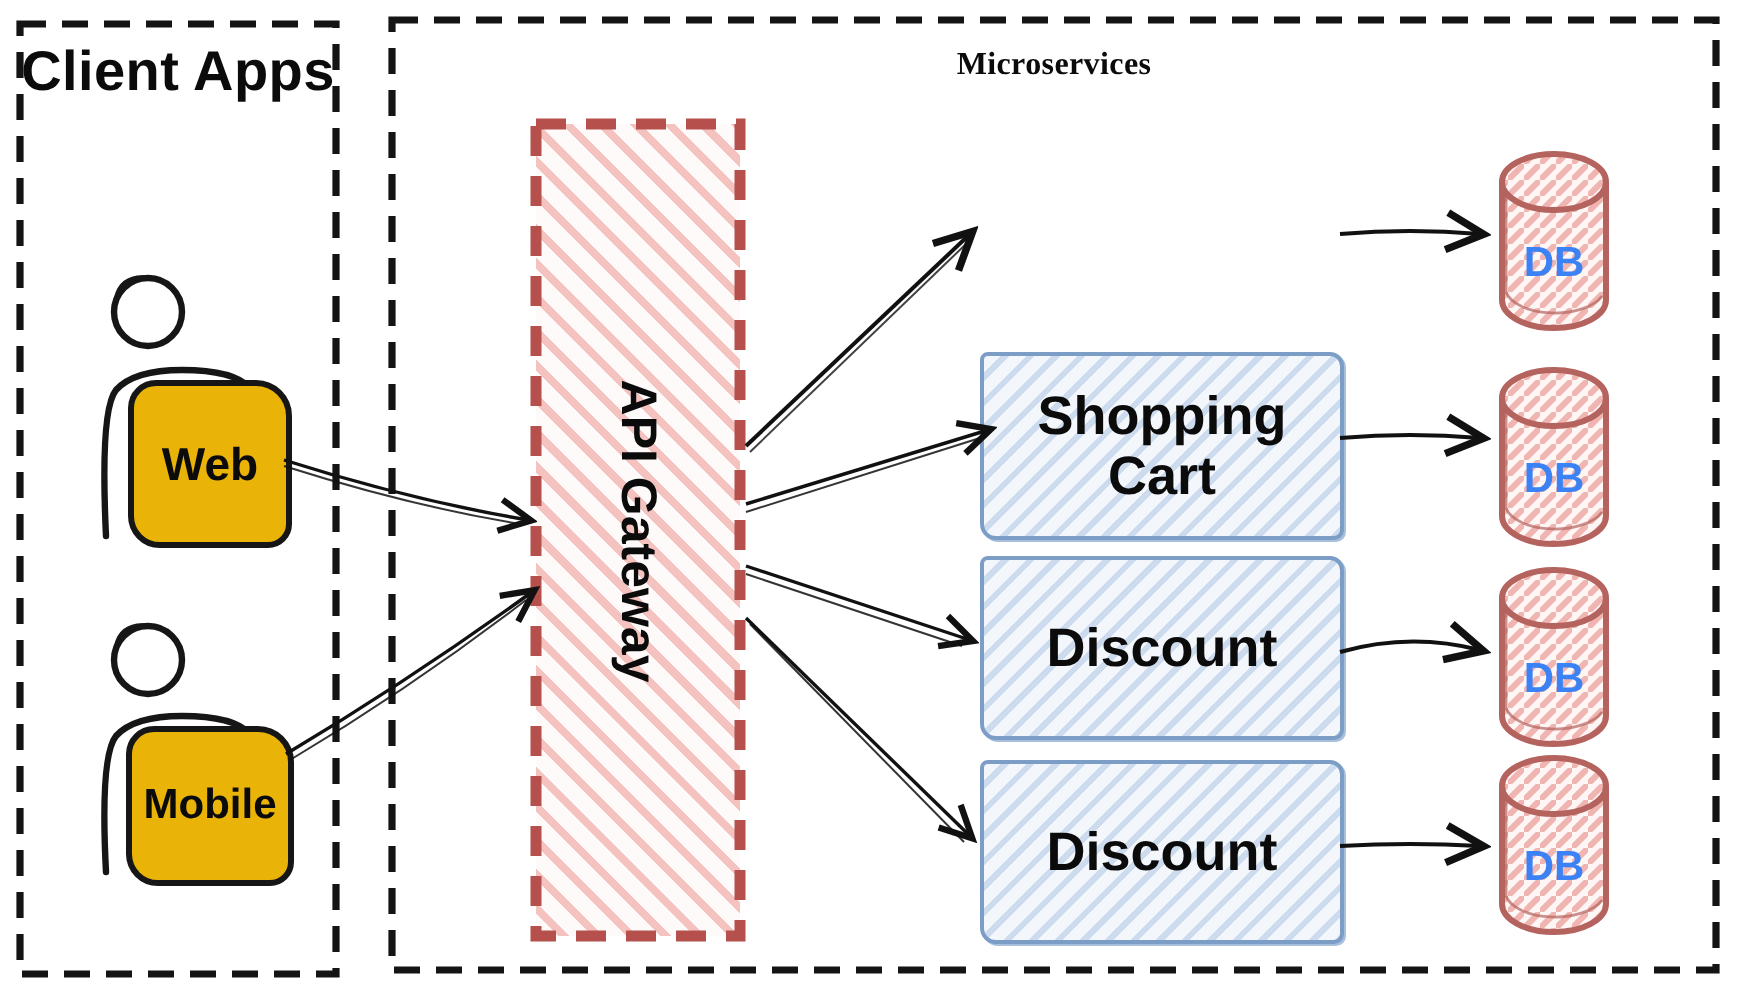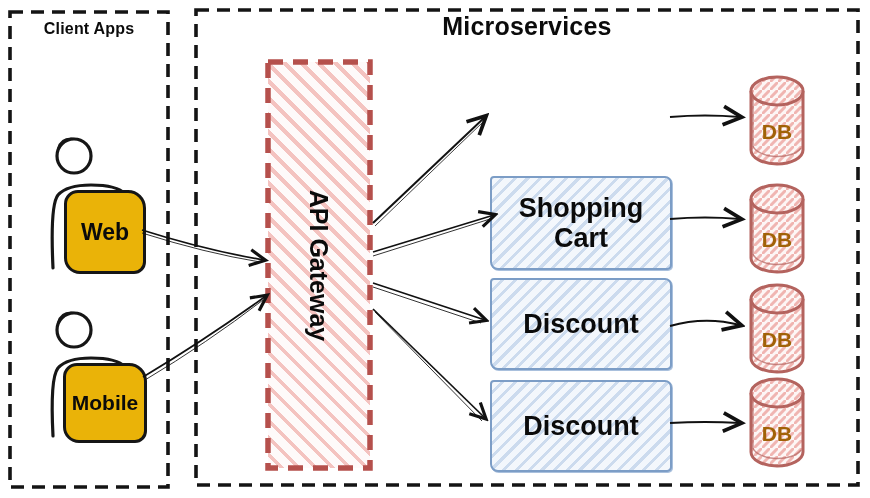--- a/index.html
+++ b/index.html
@@ -1,21 +1,21 @@
 <!DOCTYPE html>
 <html><head>
 <meta charset="utf-8">
 <style>
   html,body{margin:0;padding:0;background:#ffffff;}
   .canvas{
     position:relative;width:870px;height:498px;background:#ffffff;overflow:hidden;
     font-family:"Liberation Sans", sans-serif;color:#0b0b0b;
   }
   .panel-title{
-    position:absolute;text-align:center;font-weight:bold;font-size:16px;color:#0b0b0b;
+    position:absolute;text-align:center;font-weight:bold;font-size:28px;color:#0b0b0b;
     letter-spacing:0.2px;
   }
   
   .gateway{
     position:absolute;left:268px;top:62px;width:102px;height:406px;
     background:
       repeating-linear-gradient(45deg, rgba(0,0,0,0) 0px, rgba(0,0,0,0) 8px, #f4c3c0 8px, #f4c3c0 12px),
       #fefafa;
     display:flex;align-items:center;justify-content:center;
   }
@@ -40,21 +40,21 @@
     border-radius:14px 18px 12px 16px;
     display:flex;align-items:center;justify-content:center;
     font-weight:bold;color:#0b0b0b;
   }
   .person{position:absolute;}
   
   .db{position:absolute;width:62px;height:94px;}
   .db svg{position:absolute;left:0;top:0;}
   .db-label{
     position:absolute;left:0;top:46px;width:100%;text-align:center;
-    font-weight:bold;font-size:21px;color:#a16207;
+    font-weight:bold;font-size:21px;color:#3b82f6;
   }
   .overlay{position:absolute;left:0;top:0;pointer-events:none;}
   .defs-holder{position:absolute;width:0;height:0;}
 </style>
 </head>
 <body>
 
 <div class="canvas">
 
   <svg class="defs-holder" aria-hidden="true">
@@ -64,21 +64,21 @@
         <path d="M-2 10 L10 -2" stroke="#f0b5b1" stroke-width="3"></path>
       </pattern>
       <marker id="ah" viewBox="0 0 14 14" refX="11" refY="7" markerWidth="13" markerHeight="13" orient="auto">
         <path d="M2 2 L12 7 L2 12" fill="none" stroke="#111111" stroke-width="2"></path>
       </marker>
     </defs>
   </svg>
 
   <div class="panel-title" style="left:10px;top:20px;width:158px;">Client Apps</div>
 
-  <div class="panel-title" style="left:196px;top:12px;width:662px;font-size:25px;">Microservices</div>
+  <div class="panel-title" style="left:196px;top:24px;width:662px;font-size:16px;font-family:Liberation Serif, serif;">Microservices</div>
 
   <svg class="person" style="left:45px;top:135px;" width="95" height="135" viewBox="0 0 95 135">
     <path d="M8 133 Q5 70 13 60 Q22 50 46 50 Q72 50 80 59 Q88 68 86 100" fill="#ffffff" stroke="#161616" stroke-width="3.2" stroke-linecap="round"></path>
     <circle cx="29" cy="21" r="17" fill="#ffffff" stroke="#161616" stroke-width="3.2"></circle>
     <path d="M13 14 Q16 2 30 4" fill="none" stroke="#161616" stroke-width="2.2"></path>
   </svg>
 
   <div class="client-node" style="left:64px;top:190px;width:76px;height:78px;font-size:23px;">
     <span>Web</span>
   </div>

